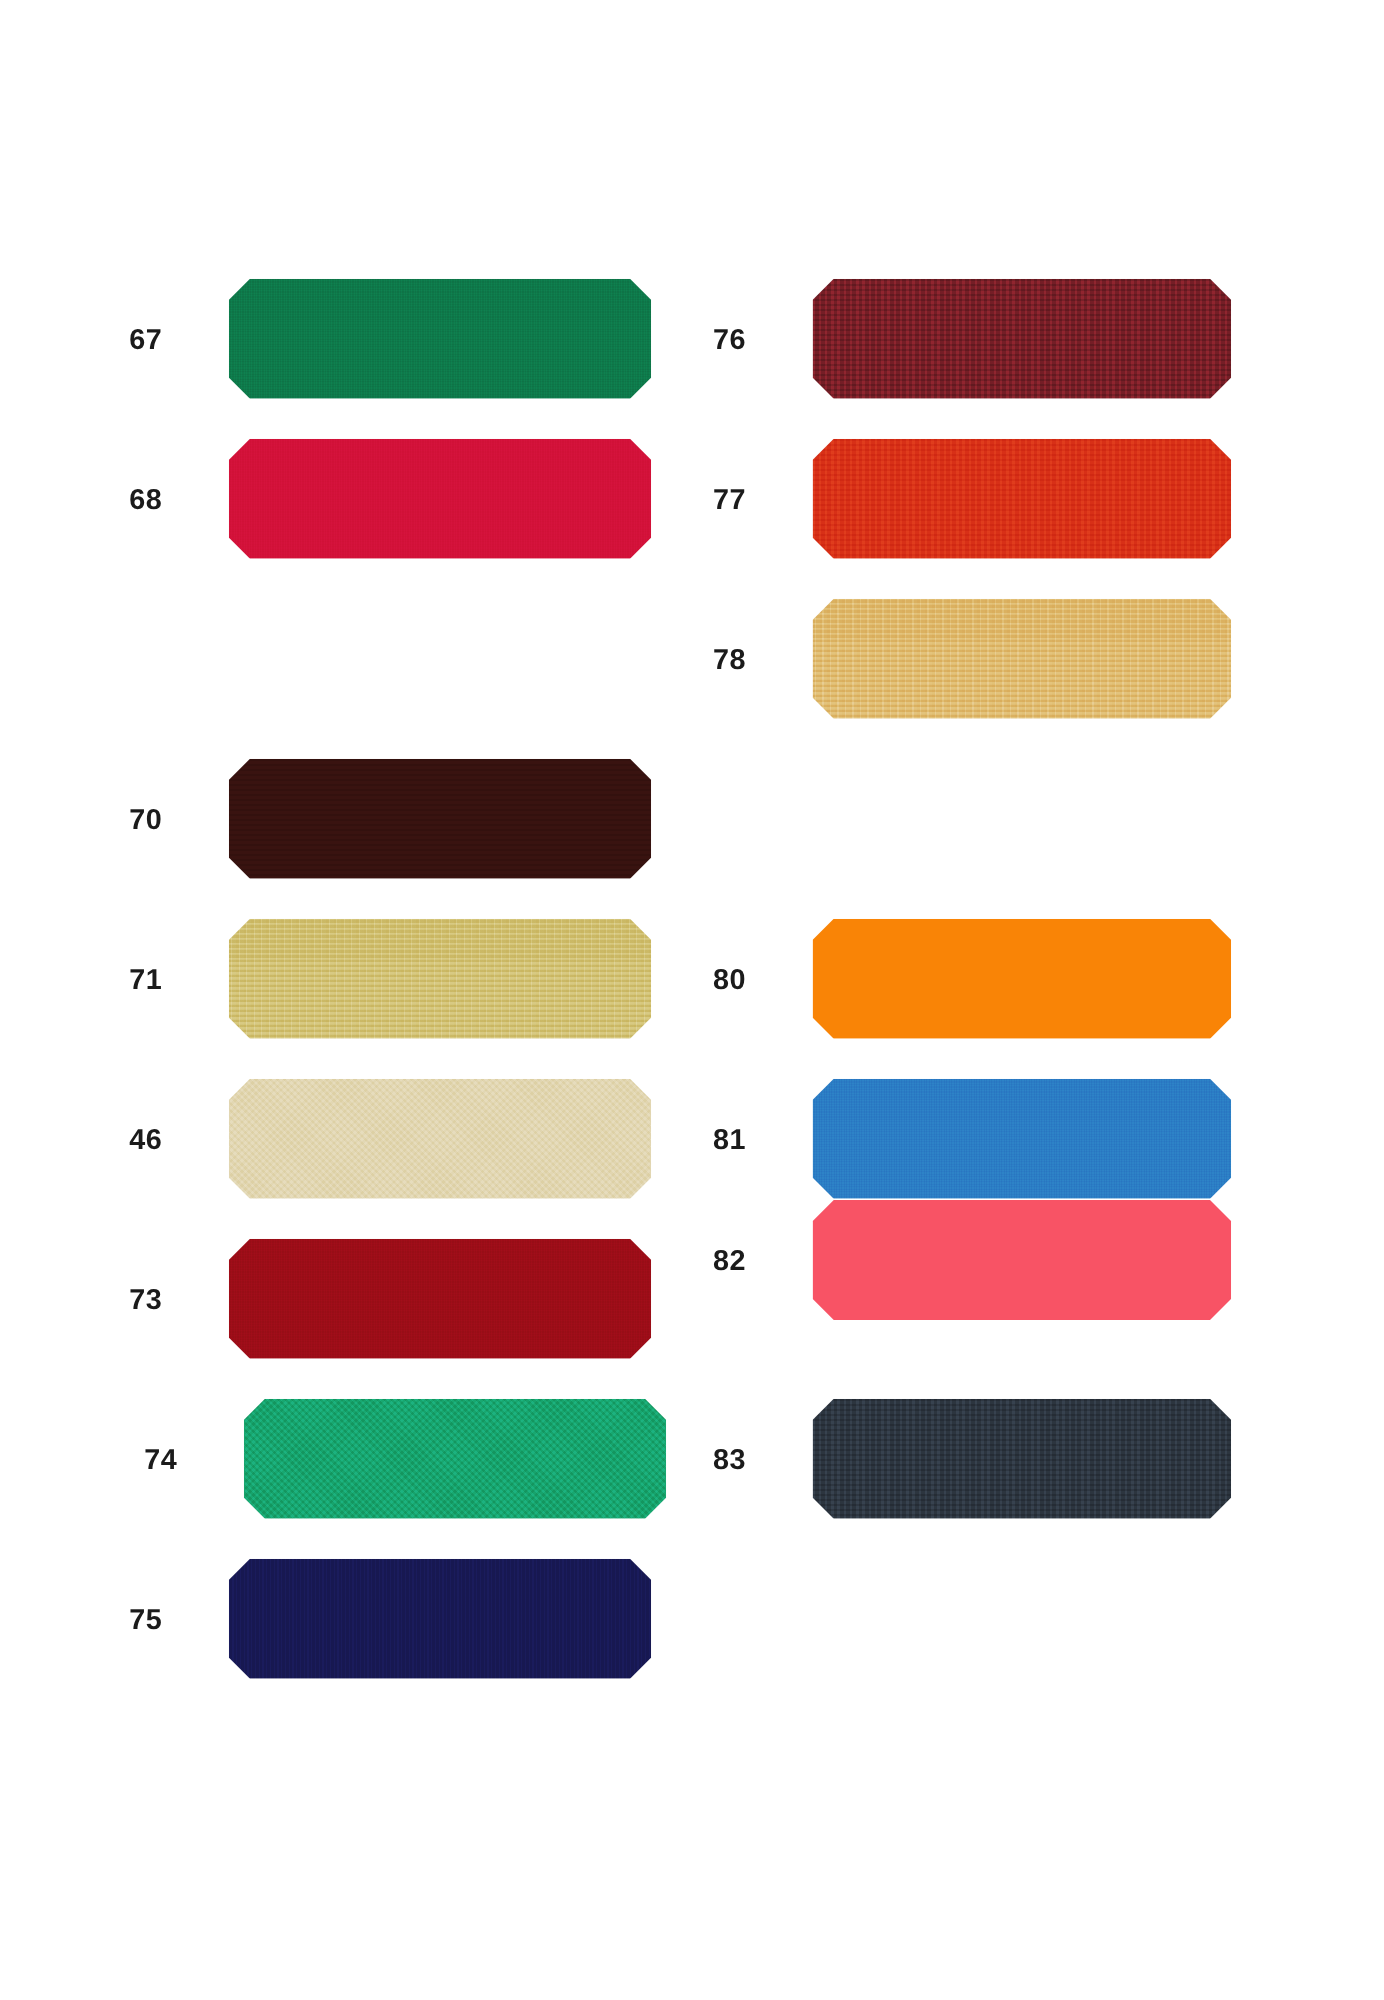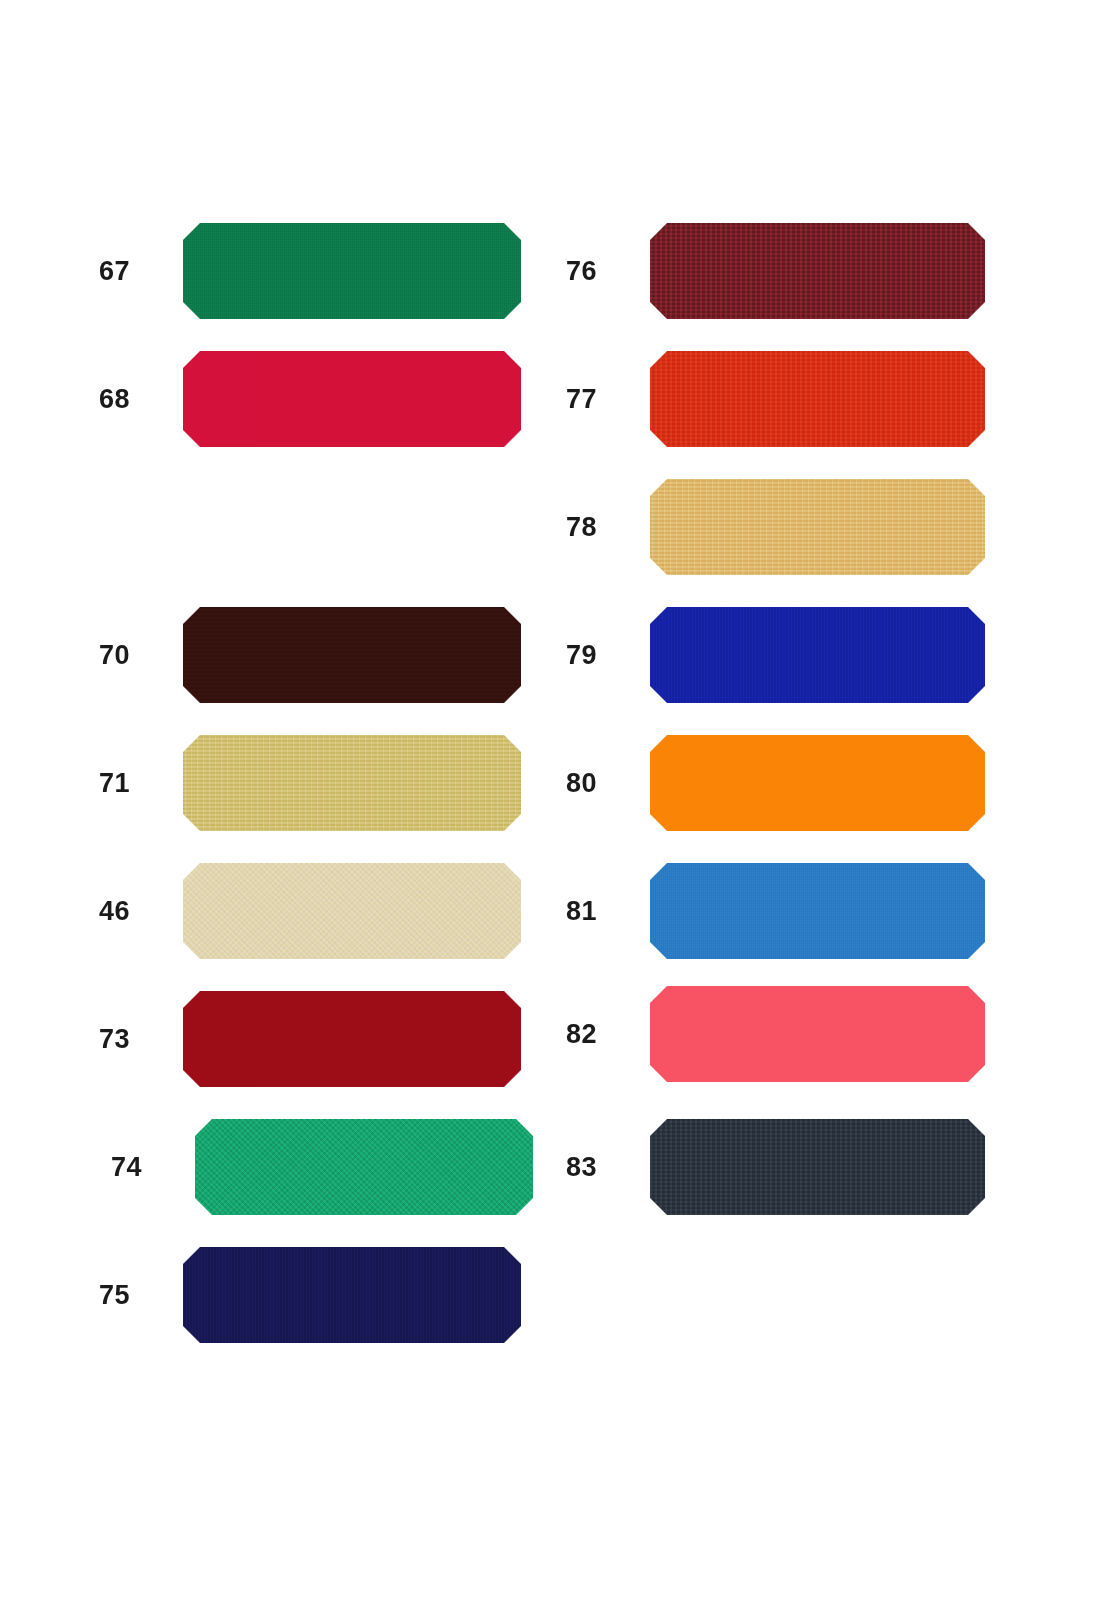--- a/index.html
+++ b/index.html
@@ -29,21 +29,21 @@
     height: 96px;
   }
 
   .swatch-label {
     position: absolute;
     top: 0;
     height: 96px;
     line-height: 96px;
     width: 60px;
     text-align: right;
-    font-size: 27px;
+    font-size: 23px;
     font-weight: bold;
     color: #1b1b1b;
     letter-spacing: 0.5px;
     font-family: "Liberation Sans", "DejaVu Sans", sans-serif;
   }
 
   .swatch-chip {
     position: absolute;
     top: 0;
     height: 96px;
@@ -168,33 +168,29 @@
       <div class="swatch-chip tex-knit" title="76 dark-maroon" style="left: 650px; width: 335px; background-color: rgb(123, 32, 40);"></div>
     </div>
     <div class="swatch-row" style="top: 351px; left: 0px; width: 1107px;">
       <div class="swatch-label" style="left: 537px;">77</div>
       <div class="swatch-chip tex-knit" title="77 orange-red" style="left: 650px; width: 335px; background-color: rgb(217, 51, 24);"></div>
     </div>
     <div class="swatch-row" style="top: 479px; left: 0px; width: 1107px;">
       <div class="swatch-label" style="left: 537px;">78</div>
       <div class="swatch-chip tex-slub" title="78 sand-gold" style="left: 650px; width: 335px; background-color: rgb(224, 188, 114);"></div>
     </div>
-    <div class="swatch-row" style="top: 607px; left: 0px; width: 1107px;">
-      <div class="swatch-label" style="left: 537px;">79</div>
-      <div class="swatch-chip tex-rib" title="79 cobalt-blue" style="left: 650px; width: 335px; background-color: rgb(23, 35, 168);"></div>
-    </div>
     <div class="swatch-row" style="top: 735px; left: 0px; width: 1107px;">
       <div class="swatch-label" style="left: 537px;">80</div>
       <div class="swatch-chip tex-none" title="80 bright-orange" style="left: 650px; width: 335px; background-color: rgb(249, 132, 6);"></div>
     </div>
     <div class="swatch-row" style="top: 863px; left: 0px; width: 1107px;">
       <div class="swatch-label" style="left: 537px;">81</div>
       <div class="swatch-chip tex-fine" title="81 azure-blue" style="left: 650px; width: 335px; background-color: rgb(43, 124, 196);"></div>
     </div>
-    <div class="swatch-row" style="top: 986px; left: 0px; width: 1107px;">
+    <div class="swatch-row" style="top: 960px; left: 0px; width: 1107px;">
       <div class="swatch-label" style="left: 537px;">82</div>
       <div class="swatch-chip tex-none" title="82 coral-pink" style="left: 650px; width: 335px; background-color: rgb(248, 83, 101);"></div>
     </div>
     <div class="swatch-row" style="top: 1119px; left: 0px; width: 1107px;">
       <div class="swatch-label" style="left: 537px;">83</div>
       <div class="swatch-chip tex-knit" title="83 charcoal-navy" style="left: 650px; width: 335px; background-color: rgb(47, 56, 67);"></div>
     </div>
   </div>
 
 </body></html>

